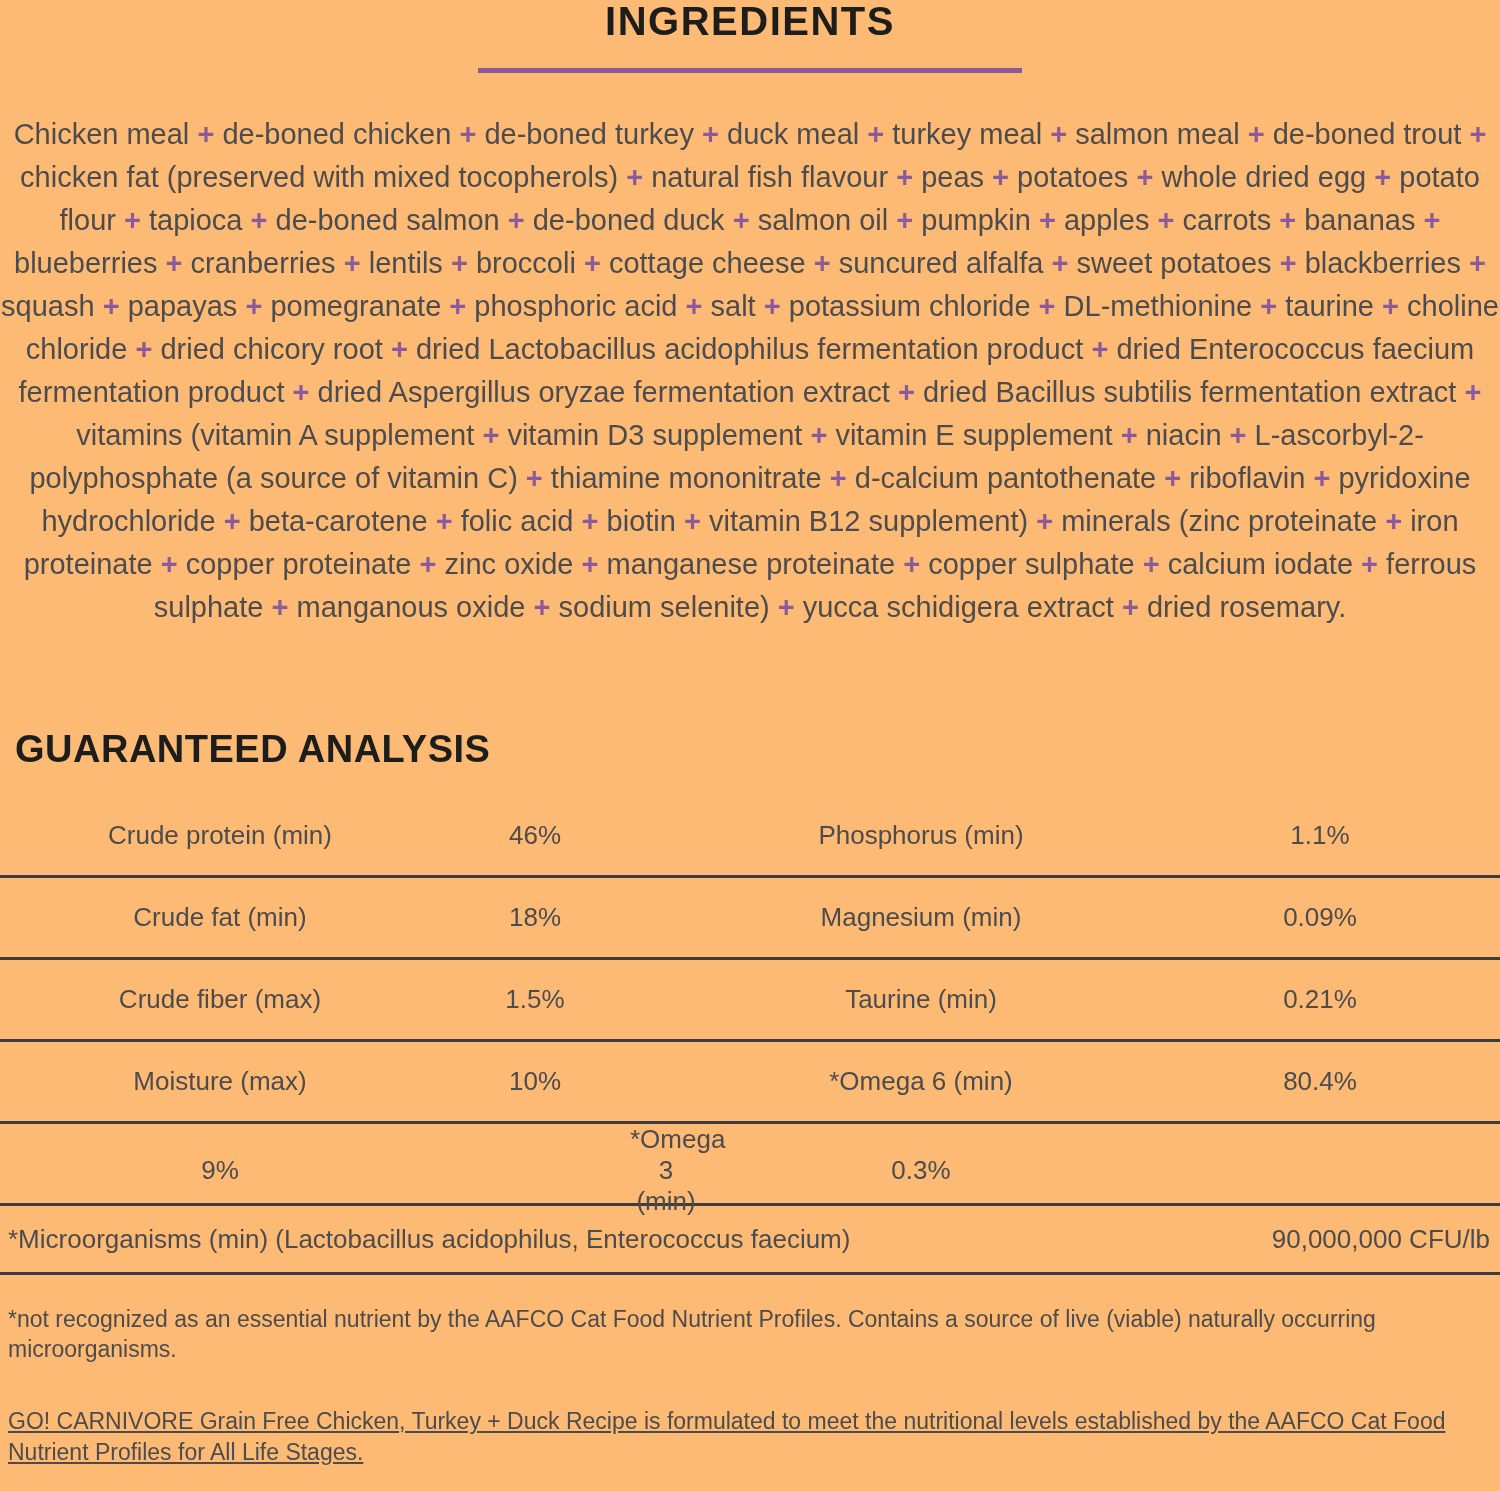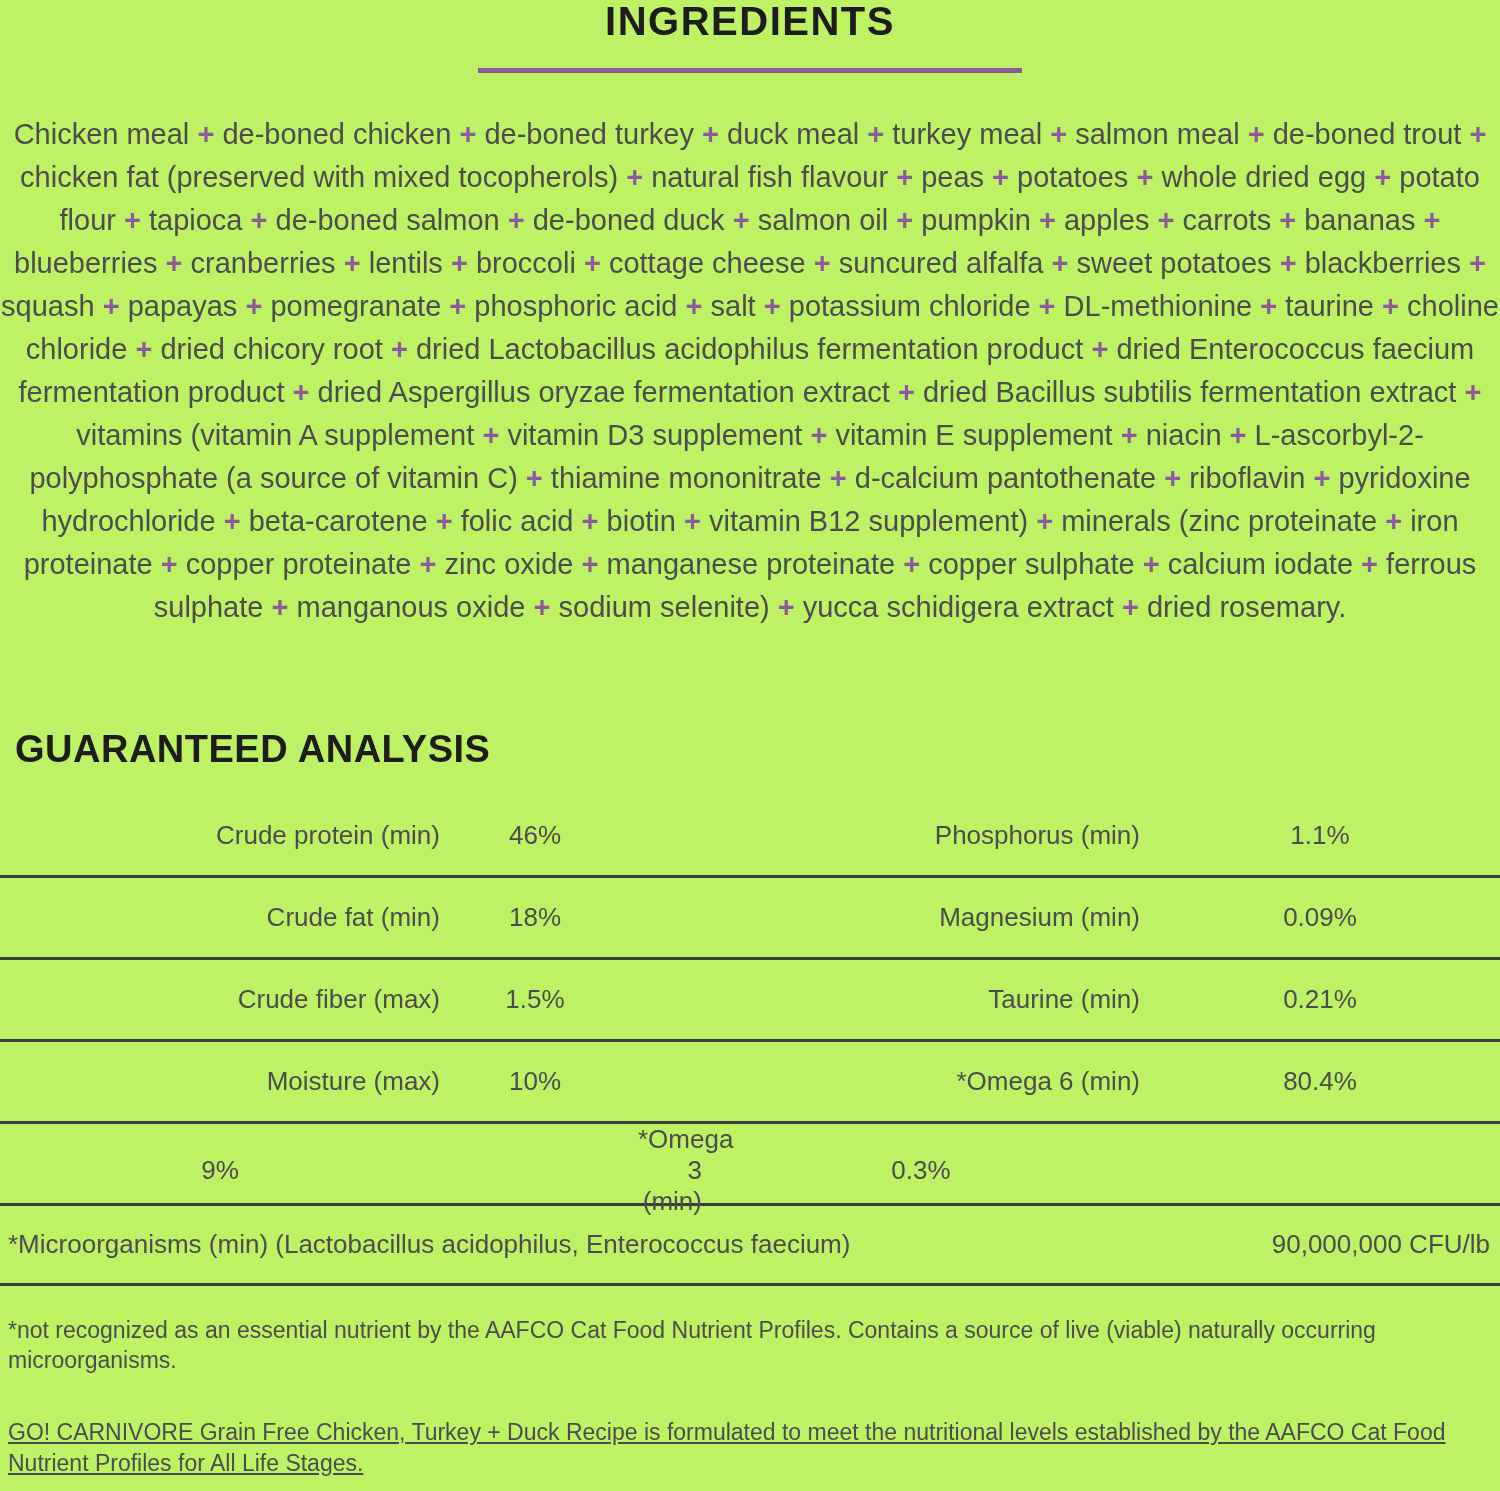--- a/index.html
+++ b/index.html
@@ -1,21 +1,21 @@
 <!DOCTYPE html>
 <html style="--accent: #8a5a9b; --heading: #1d1d1b; --body: #4c4c4e; --divider: #3d3d3f;"><head>
 <meta charset="utf-8">
 <style>
   :root { --accent:#8a5a9b; --heading:#1d1d1b; --body:#4c4c4e; --divider:#3d3d3f; }
   * { margin:0; padding:0; box-sizing:border-box; }
   html,body { background:#ffffff; }
   .page {
     position:relative;
     width:1500px; height:1491px;
-    background:#bef264;
+    background:#fdba74;
     font-family:"Liberation Sans", sans-serif;
     color:var(--body);
     overflow:hidden;
   }
   .ingredients-title {
     margin-top:-2px;
     text-align:center;
     font-size:40px; line-height:46px;
     font-weight:800;
     letter-spacing:1.5px;
@@ -47,27 +47,27 @@
     color:var(--heading);
   }
   .ga-table { margin-top:27px; font-size:26px; color:var(--body); }
   .ga-row {
     display:grid;
     grid-template-columns:440px 190px 72px 438px 360px;
     align-items:center;
     height:82px;
     border-bottom:3px solid var(--divider);
   }
-  .ga-row .lbl { padding-left:8px; text-align:right; }
+  .ga-row .lbl { text-align:center; }
   .ga-row .val { text-align:center; }
   .micro-row {
     display:grid;
     grid-template-columns:1fr auto;
     align-items:center;
-    height:80px;
+    height:69px;
     border-bottom:3px solid var(--divider);
   }
   .micro-row .lbl { padding-left:8px; }
   .micro-row .val { padding-right:10px; text-align:right; }
   .footnote-1 {
     margin-top:29px;
     padding:0 8px;
     font-size:23px; line-height:30px;
     color:var(--body);
   }

